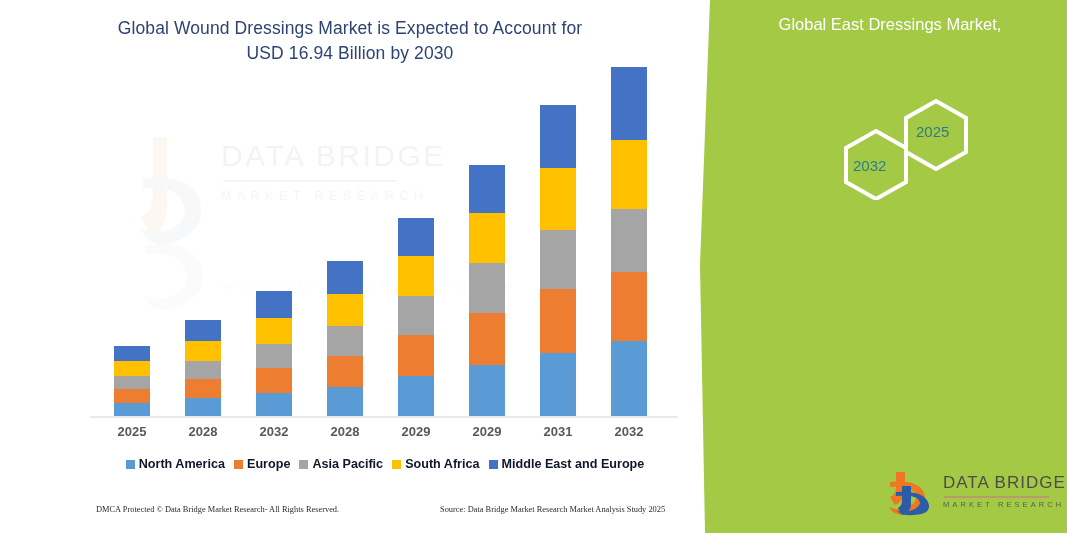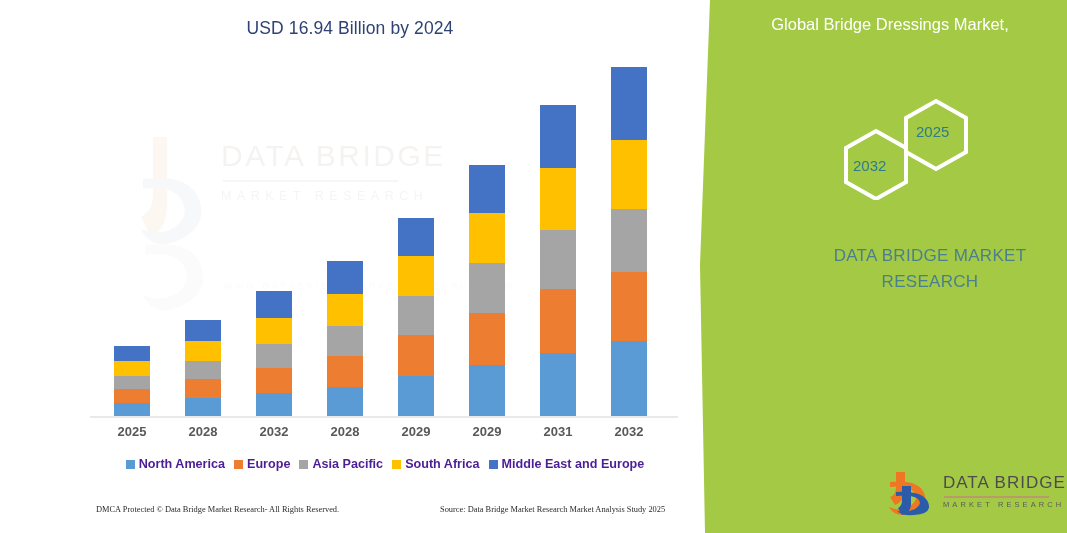--- a/index.html
+++ b/index.html
@@ -62,21 +62,21 @@
     font-family:"Liberation Sans",sans-serif;
   }
 
   #legend{
     position:absolute;left:90px;top:454px;width:590px;height:20px;
     display:flex;justify-content:center;align-items:center;gap:9px;
   }
   .legend-item{display:flex;align-items:center;gap:4px;}
   .legend-swatch{width:9px;height:9px;display:block;}
   .legend-label{
-    font-size:12.6px;font-weight:bold;color:#4c1d95;white-space:nowrap;
+    font-size:12.6px;font-weight:bold;color:#0f172a;white-space:nowrap;
     font-family:"Liberation Sans",sans-serif;
   }
 
   #footer{position:absolute;left:12px;top:505px;width:700px;height:22px;}
   .foot{
     position:absolute;top:0;
     font-size:8.4px;color:#2b2b2b;white-space:nowrap;
     font-family:"Liberation Serif",serif;
   }
   #foot-left{left:84px;}
@@ -122,21 +122,22 @@
   }
 </style>
 </head>
 <body>
 
 <div id="root">
 
   <div id="left-panel">
 
     <div id="chart-title">
-      <span class="ln">USD 16.94 Billion by 2024</span>
+      <span class="ln">Global Wound Dressings Market is Expected to Account for</span>
+      <span class="ln">USD 16.94 Billion by 2030</span>
     </div>
 
     <div id="watermark">
       <svg width="100" height="190" viewBox="0 0 100 190">
         <path d="M16 4 L30 4 L30 72 Q30 96 14 104 L4 84 Q16 78 16 62 Z" fill="#f4d9c4" opacity="0.75"></path>
         <path d="M6 46 Q52 40 62 66 Q72 94 40 108 Q14 118 4 96 Q22 104 38 94 Q54 82 44 66 Q34 52 6 56 Z" fill="#dfe5ee" opacity="0.9"></path>
         <path d="M8 112 Q54 106 64 132 Q74 160 42 174 Q16 184 6 162 Q24 170 40 160 Q56 148 46 132 Q36 118 8 122 Z" fill="#eef1f6" opacity="0.85"></path>
       </svg>
       <div class="wm-text">
         <div class="wm-main">DATA BRIDGE</div>
@@ -248,36 +249,32 @@
     </div>
   </div>
 
   <div id="right-panel">
     <svg id="green-shape" viewBox="0 0 392 533" preserveAspectRatio="none">
       <path d="M35 0 L392 0 L392 533 L30 533 L25 265 Z" fill="#a4ca45"></path>
     </svg>
   </div>
 
   <div id="panel-title">
-    <span class="ln">Global Bridge Dressings Market,</span>
+    <span class="ln">Global East Dressings Market,</span>
   </div>
 
   <div id="hexes">
     <svg width="170" height="105" viewBox="0 0 170 105">
       <polygon points="116,6 146,23 146,57 116,74 86,57 86,23" fill="none" stroke="#ffffff" stroke-width="4"></polygon>
       <polygon points="56,36 86,53 86,87 56,104 26,87 26,53" fill="none" stroke="#ffffff" stroke-width="4"></polygon>
     </svg>
     <div class="hex-label" id="hex-2025-label">2025</div>
     <div class="hex-label" id="hex-2032-label">2032</div>
   </div>
 
-  <div id="brand-text">
-    <span class="ln">DATA BRIDGE MARKET</span>
-    <span class="ln">RESEARCH</span>
-  </div>
 
   <div id="logo">
     <svg width="50" height="46" viewBox="0 0 50 46">
       <path d="M8 2 L17 2 L17 20 Q17 31 7 35 L2 27 Q8 25 8 17 Z" fill="#ef7622"></path>
       <path d="M2 12 Q30 9 36 23 Q42 38 22 44 Q7 48 1 37 Q12 42 22 36 Q32 29 26 22 Q19 15 2 17 Z" fill="#ef7622"></path>
       <path d="M14 16 L23 16 L23 34 Q23 43 14 45 L10 38 Q14 36 14 30 Z" fill="#2b5ca8"></path>
       <path d="M8 22 Q34 20 40 32 Q45 44 26 45 Q14 46 9 41 Q19 43 27 39 Q35 34 30 29 Q24 24 8 26 Z" fill="#2b5ca8"></path>
     </svg>
     <div id="logo-text">
       <div id="logo-main">DATA BRIDGE</div>

